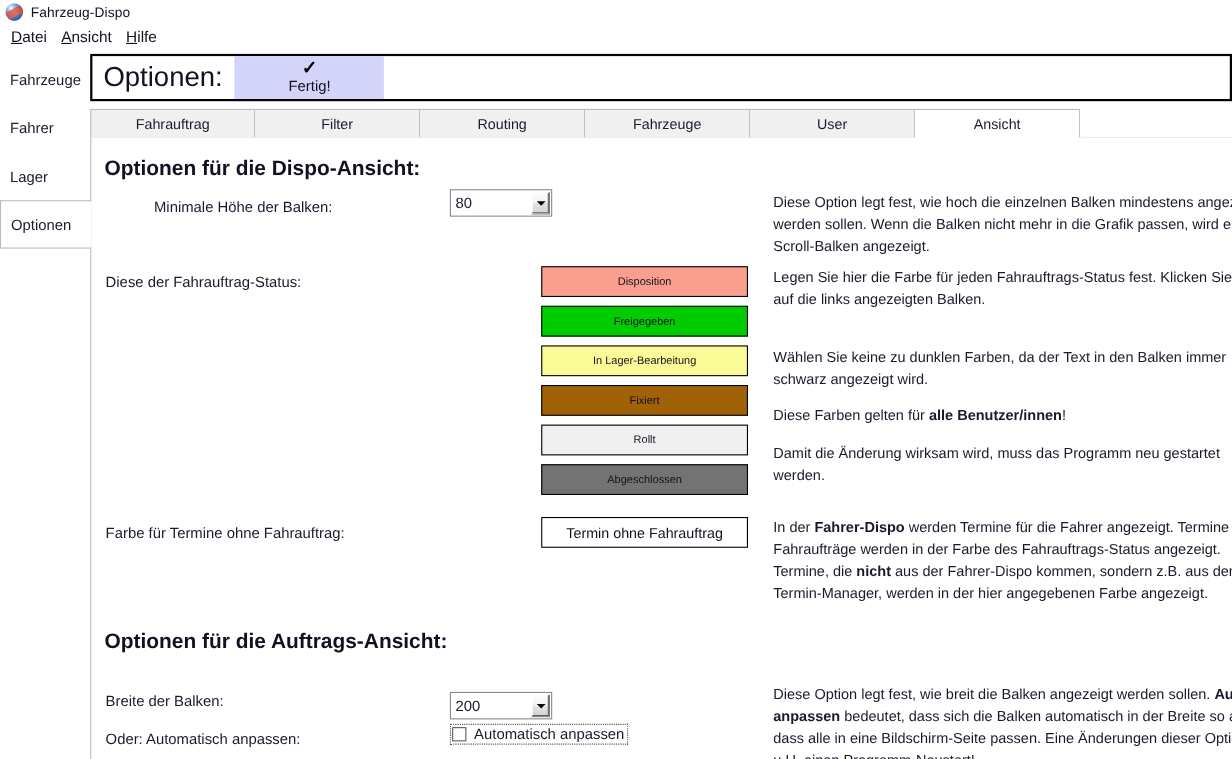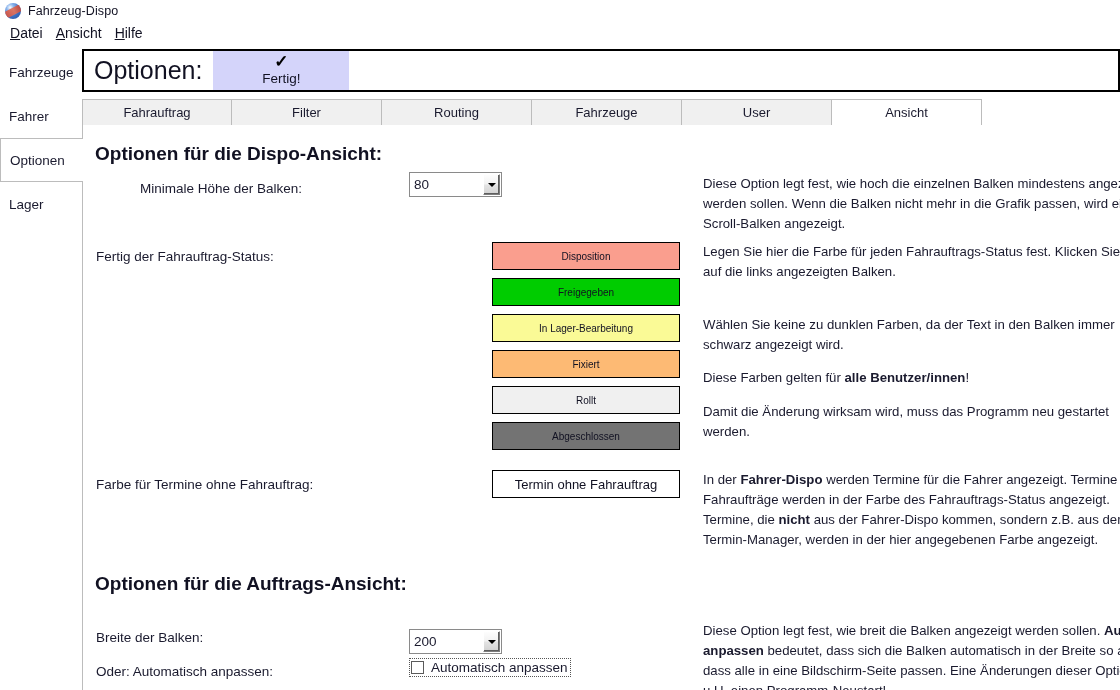--- a/index.html
+++ b/index.html
@@ -362,25 +362,25 @@
 
 <div class="workspace">
 
   <div class="vtabs">
     <div class="vtab">
       <span>Fahrzeuge</span>
     </div>
     <div class="vtab">
       <span>Fahrer</span>
     </div>
+    <div class="vtab">
+      <span>Lager</span>
+    </div>
     <div class="vtab selected">
       <span>Optionen</span>
-    </div>
-    <div class="vtab">
-      <span>Lager</span>
     </div>
   </div>
 
   <div class="content">
 
     <div class="header-panel">
       <div class="header-title">Optionen:</div>
       <button class="fertig-btn">
         <span class="fertig-check">✓</span>
         <span class="fertig-label">Fertig!</span>
@@ -417,32 +417,32 @@
 
       <div class="combo" style="left:326px; top:47px;">
         <div class="combo-value">80</div>
         <div class="combo-btn">
             <span class="combo-arrow"></span>
           </div>
       </div>
 
       <div class="help" style="top:49px;">Diese Option legt fest, wie hoch die einzelnen Balken mindestens angezeigt werden sollen. Wenn die Balken nicht mehr in die Grafik passen, wird ein Scroll-Balken angezeigt.</div>
 
-      <div class="field-label" style="left:13px; top:124px;">Fertig der Fahrauftrag-Status:</div>
+      <div class="field-label" style="left:13px; top:124px;">Diese der Fahrauftrag-Status:</div>
 
       <button class="colorbar" style="top:117px; background:#fa9e8e;">
         <span>Disposition</span>
       </button>
       <button class="colorbar" style="top:153px; background:#00cc00;">
         <span>Freigegeben</span>
       </button>
       <button class="colorbar" style="top:189px; background:#fafa96;">
         <span>In Lager-Bearbeitung</span>
       </button>
-      <button class="colorbar" style="top:225px; background:#fdba74;align-items:center;">
+      <button class="colorbar" style="top:225px; background:#a16207;align-items:center;">
         <span>Fixiert</span>
       </button>
       <button class="colorbar" style="top:261px; background:#f0f0f0;">
         <span>Rollt</span>
       </button>
       <button class="colorbar" style="top:297px; background:#737373;">
         <span>Abgeschlossen</span>
       </button>
 
       <div class="help" style="top:117px;">Legen Sie hier die Farbe für jeden Fahrauftrags-Status fest. Klicken Sie dazu auf die links angezeigten Balken.</div>

